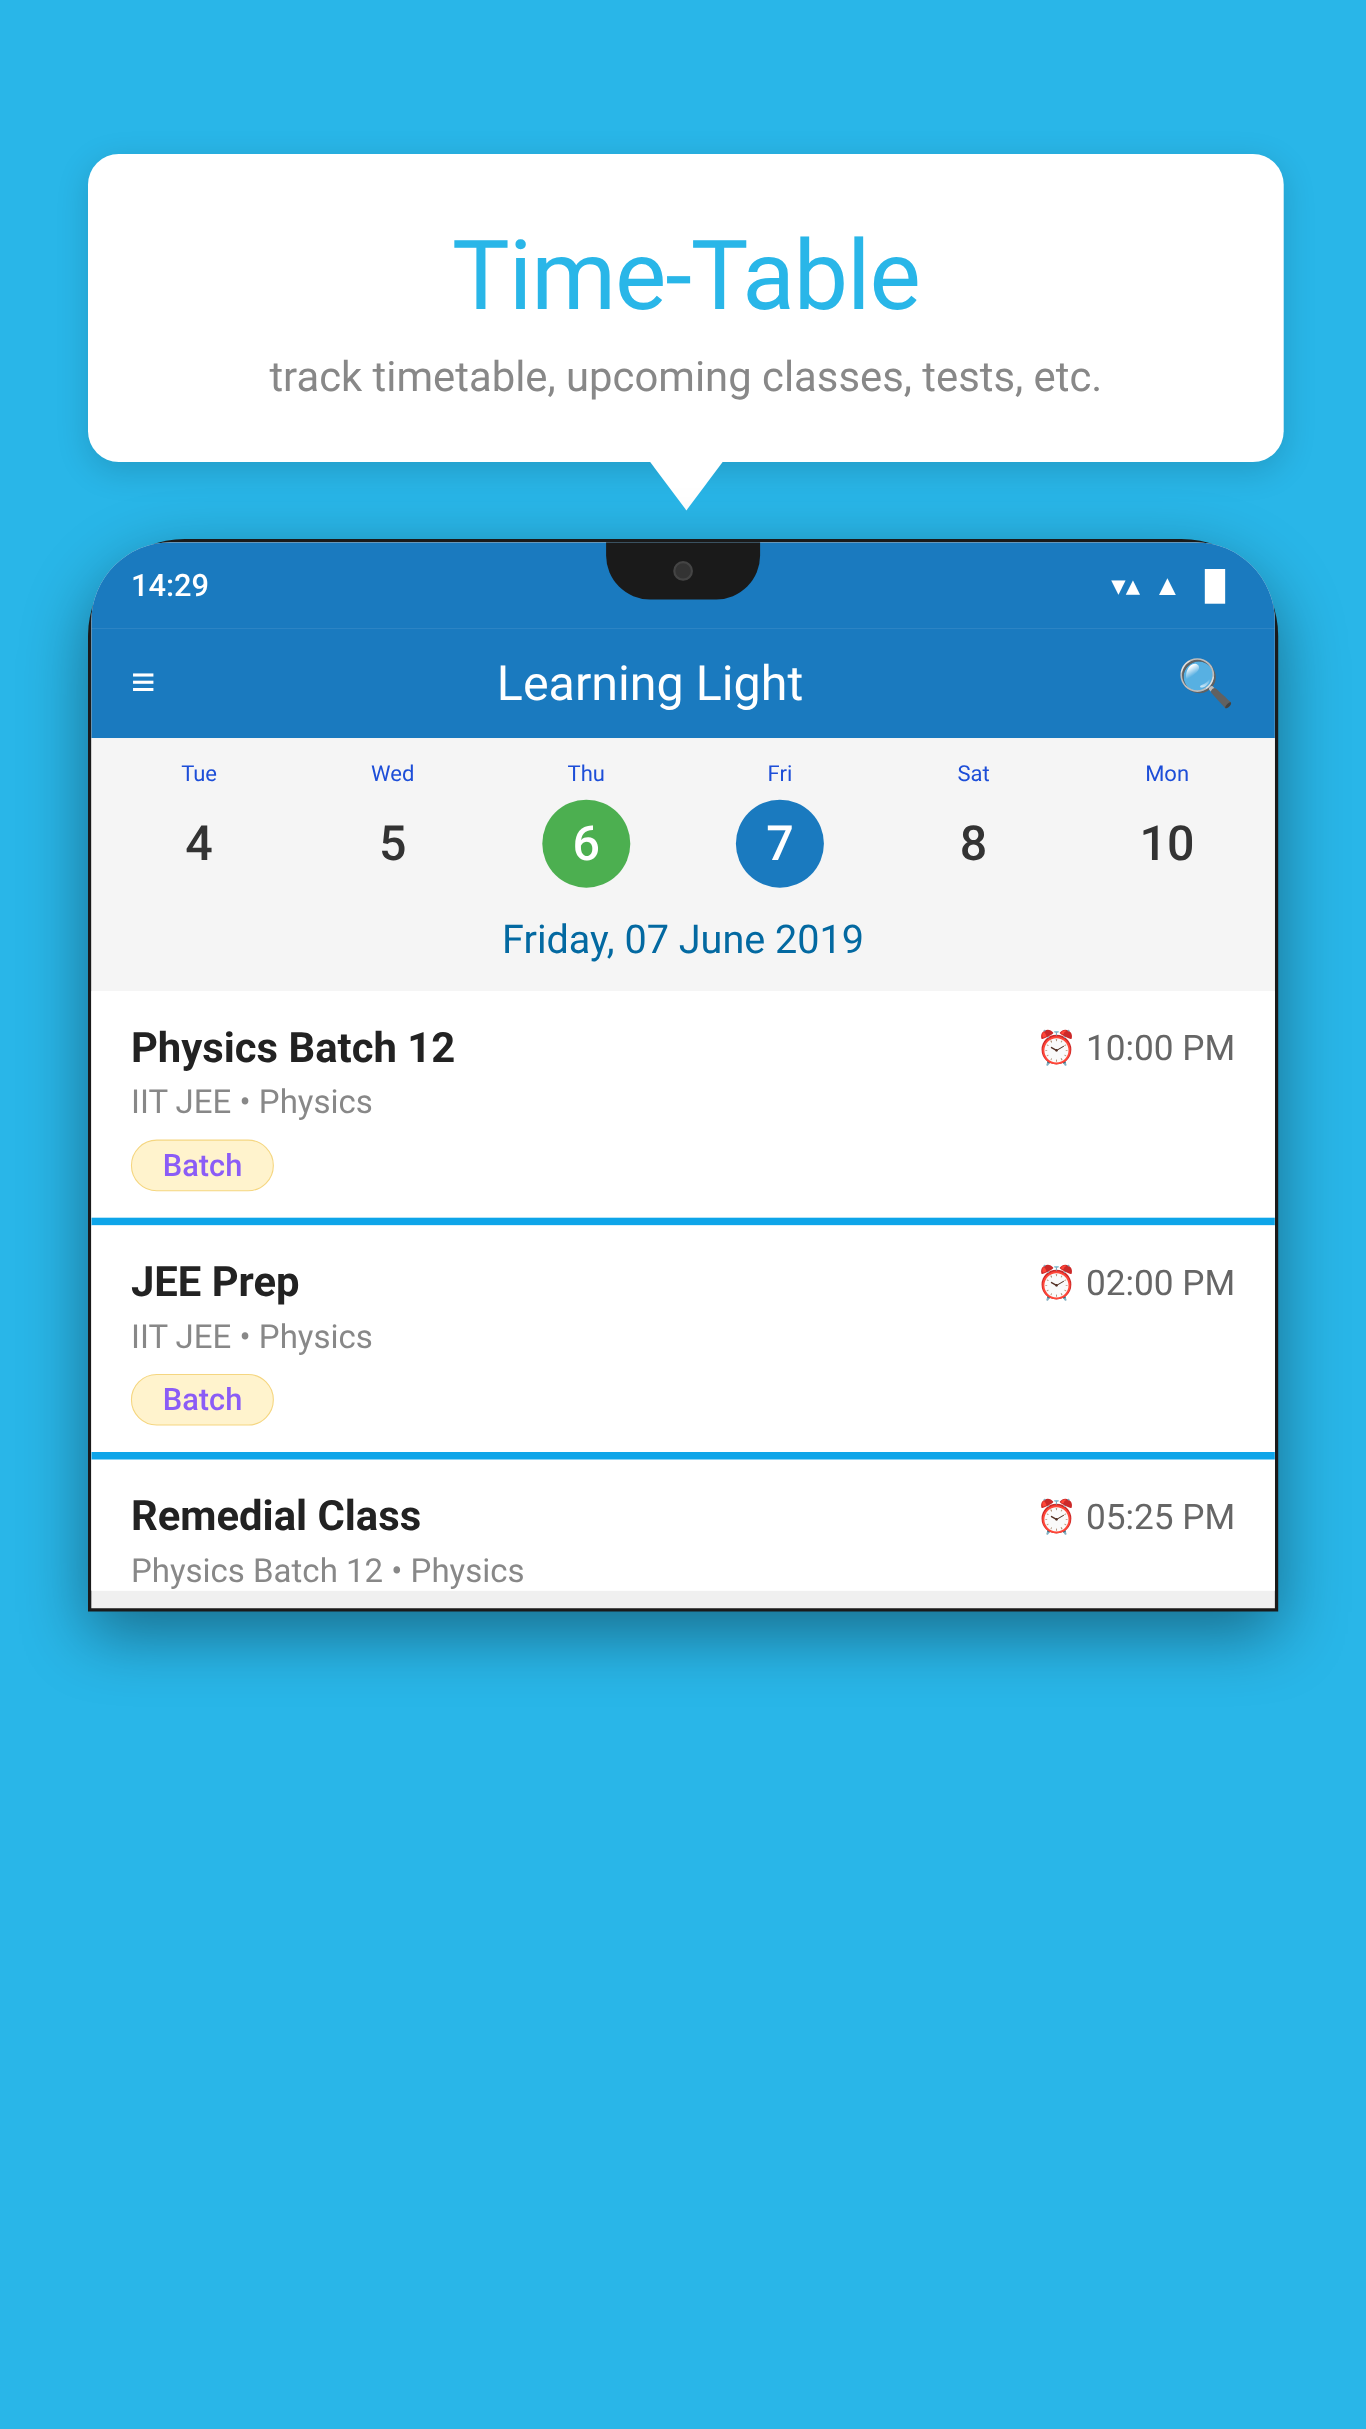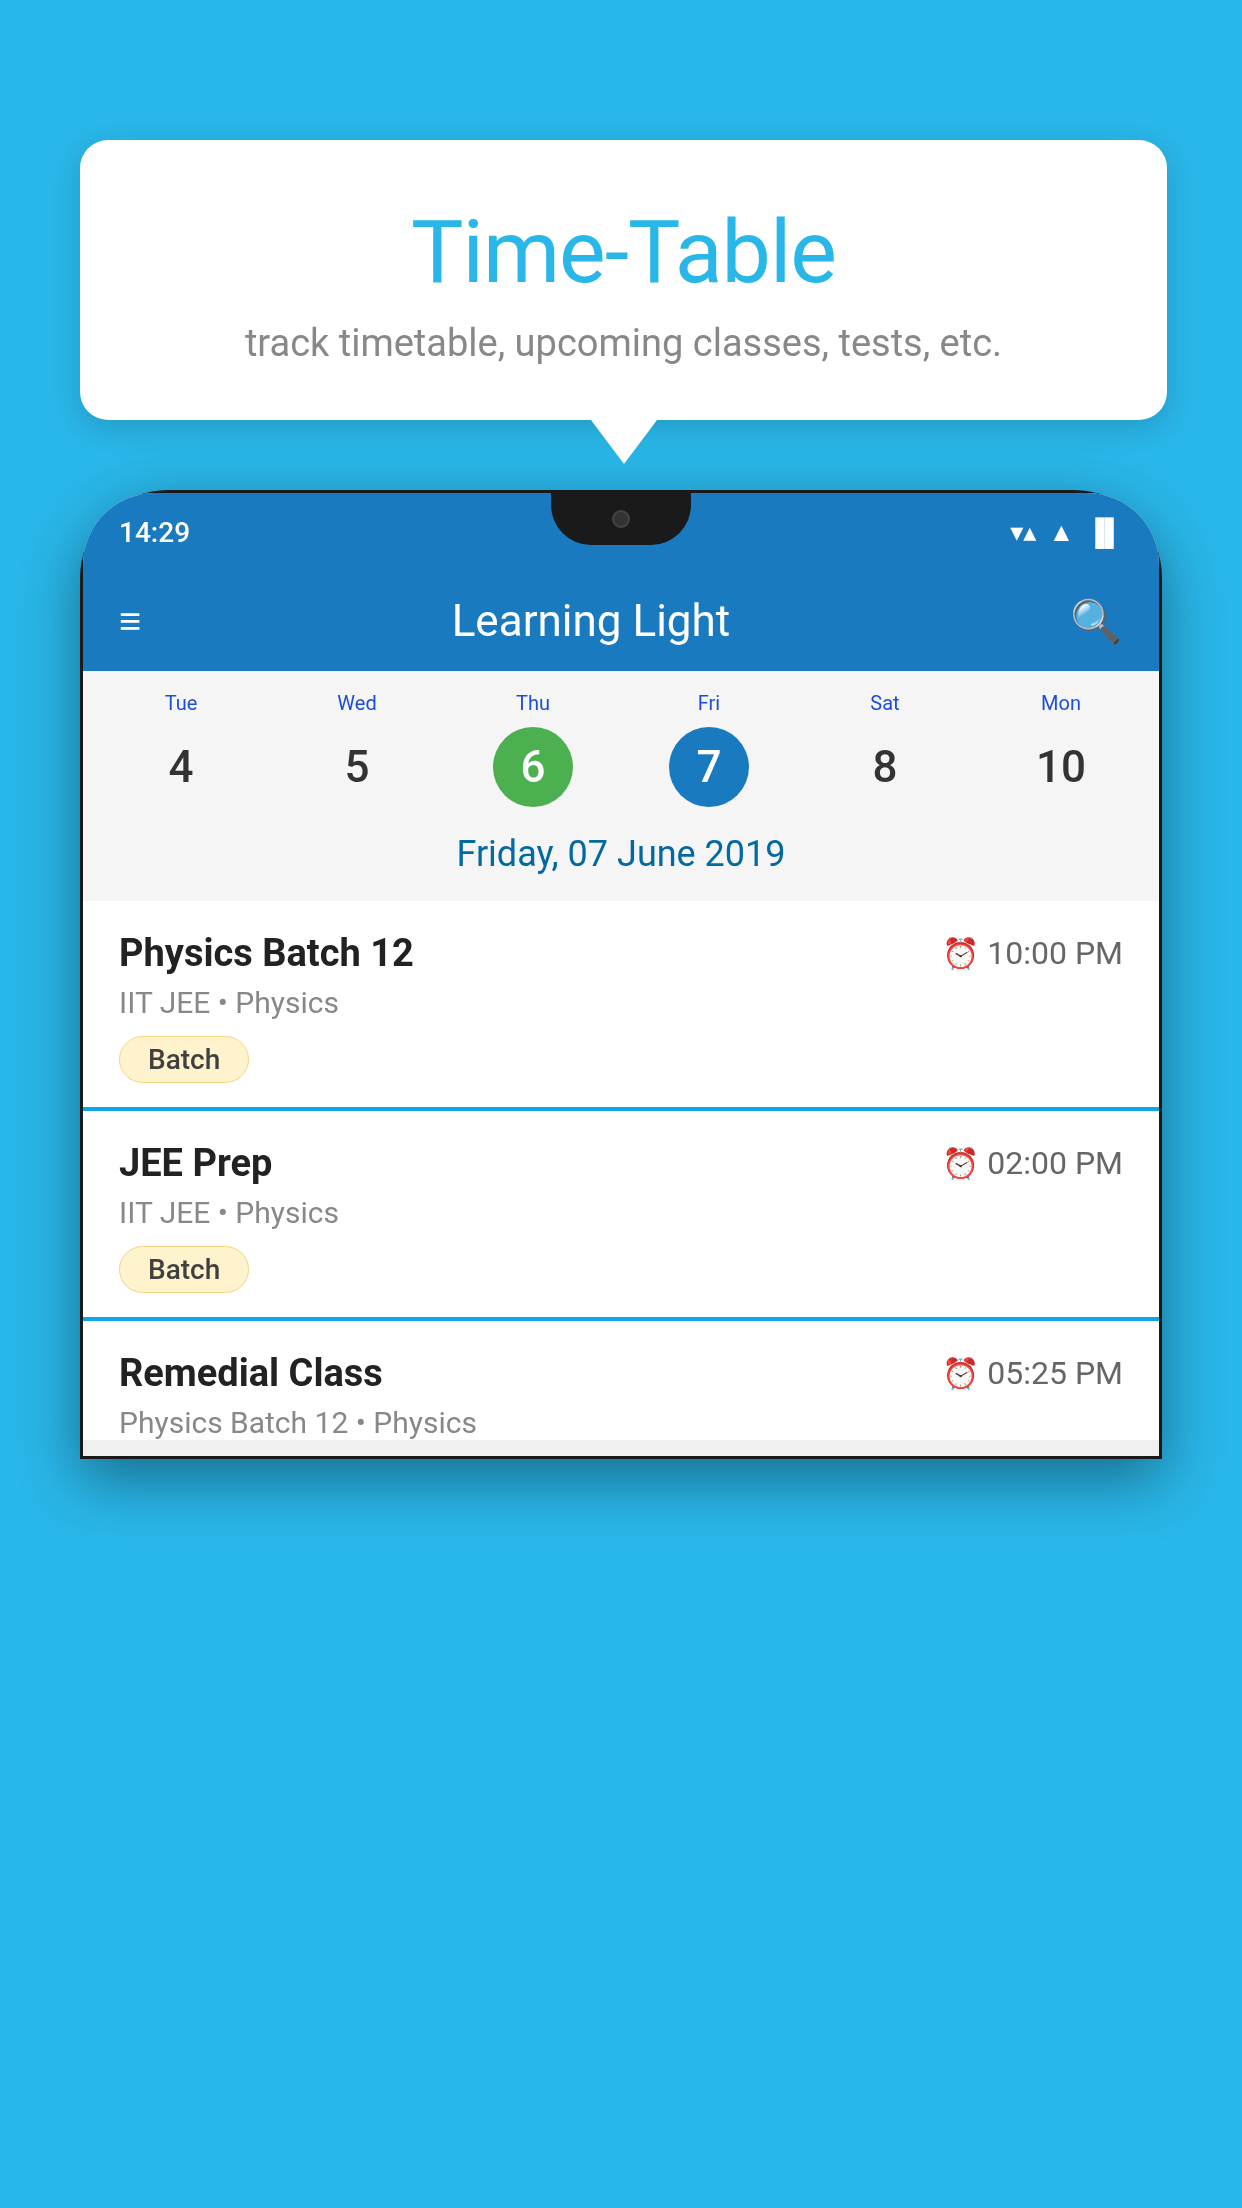--- a/index.html
+++ b/index.html
@@ -215,21 +215,21 @@
     }
 
     
     .schedule-list {
       background: white;
     }
 
     .schedule-item {
       background: white;
       padding: 30px 36px 24px;
-      border-bottom: 4px solid #0ea5e9;
+      border-bottom: 7px solid #0ea5e9;
     }
 
     .schedule-item-header {
       display: flex;
       align-items: center;
       justify-content: space-between;
       margin-bottom: 10px;
     }
 
     .schedule-title {
@@ -253,21 +253,21 @@
 
     .schedule-subtitle {
       font-size: 30px;
       color: #888;
       margin-bottom: 16px;
     }
 
     .batch-badge {
       display: inline-block;
       background: #fff3cd;
-      color: #404040;
+      color: #8b5cf6;
       border: 1.5px solid #f5d680;
       border-radius: 30px;
       padding: 6px 28px;
       font-size: 28px;
       font-weight: 500;
     }
 
     
     .schedule-item-partial {
       background: white;

